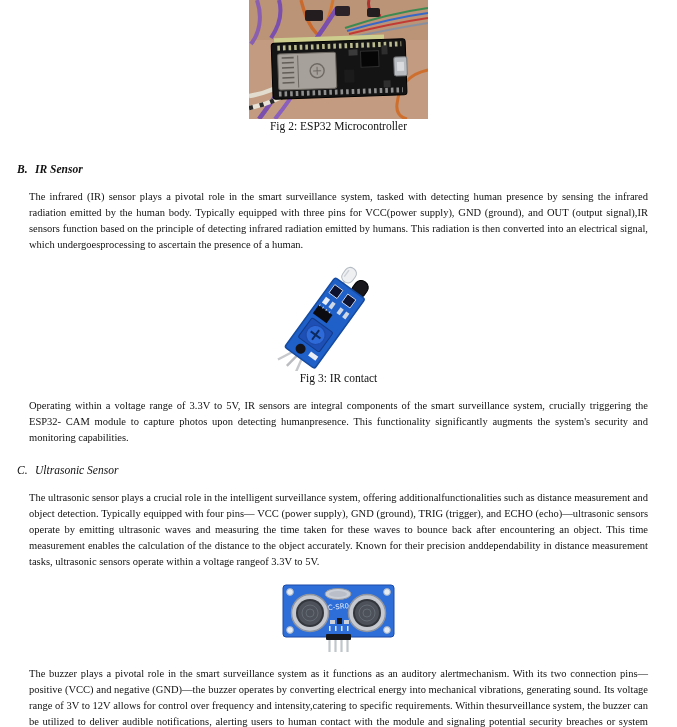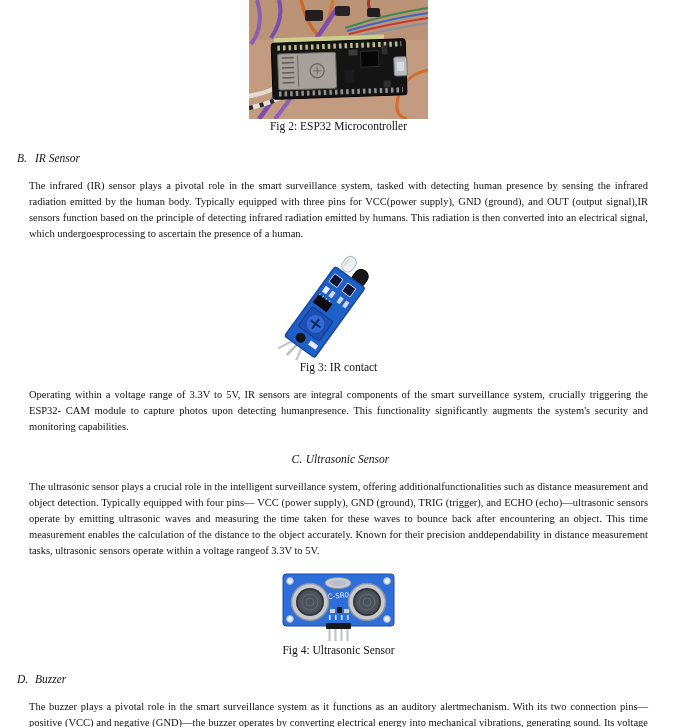--- a/index.html
+++ b/index.html
@@ -13,22 +13,22 @@
     line-height:16px;
     overflow:hidden;
   }
   .inner{padding:0 17px;}
   figure.fig{margin:0;text-align:center;}
   figure.fig svg{display:block;margin:0 auto;}
   figure.fig3 svg{transform:translateX(-15px);}
   figcaption{font-size:11.5px;line-height:15px;color:#111;}
   .sec-heading{font-style:italic;font-size:11.5px;line-height:15px;}
   .sec-label{display:inline-block;width:18px;}
-  .h-b{margin-top:17px;}
-  .h-c{margin-top:17px;text-align:center;}
+  .h-b{margin-top:28px;font-weight:bold;}
+  .h-c{margin-top:17px;}
   .h-d{margin-top:14px;}
   p.body{margin:12px;text-align:justify;}
   .p-b2{margin-top:11px;}
   .fig3{margin-top:3px;}
   .fig4{margin-top:1px;}
 </style>
 </head>
 <body>
 
 <div class="page">
@@ -157,22 +157,18 @@
         <rect x="61" y="44" width="1.5" height="5" fill="#dfe6f0"></rect>
         <rect x="67" y="44" width="1.5" height="5" fill="#dfe6f0"></rect>
         <rect x="46" y="52" width="25" height="6" rx="1" fill="#17181c"></rect>
         <g stroke="#c2c6cc" stroke-width="2.2">
           <line x1="49.5" y1="58" x2="49.5" y2="70"></line>
           <line x1="55.5" y1="58" x2="55.5" y2="70"></line>
           <line x1="61.5" y1="58" x2="61.5" y2="70"></line>
           <line x1="67.5" y1="58" x2="67.5" y2="70"></line>
         </g>
       </svg>
-      <figcaption>Fig 4: Ultrasonic Sensor</figcaption>
     </figure>
 
-    <div class="sec-heading h-d">
-      <span class="sec-label">D.</span><span class="sec-title">Buzzer</span>
-    </div>
     <p class="body">The buzzer plays a pivotal role in the smart surveillance system as it functions as an auditory alertmechanism. With its two connection pins—positive (VCC) and negative (GND)—the buzzer operates by converting electrical energy into mechanical vibrations, generating sound. Its voltage range of 3V to 12V allows for control over frequency and intensity,catering to specific requirements. Within thesurveillance system, the buzzer can be utilized to deliver audible notifications, alerting users to human contact with the module and signaling potential security breaches or system events.</p>
 
   </div>
 </div>
 
 </body></html>

